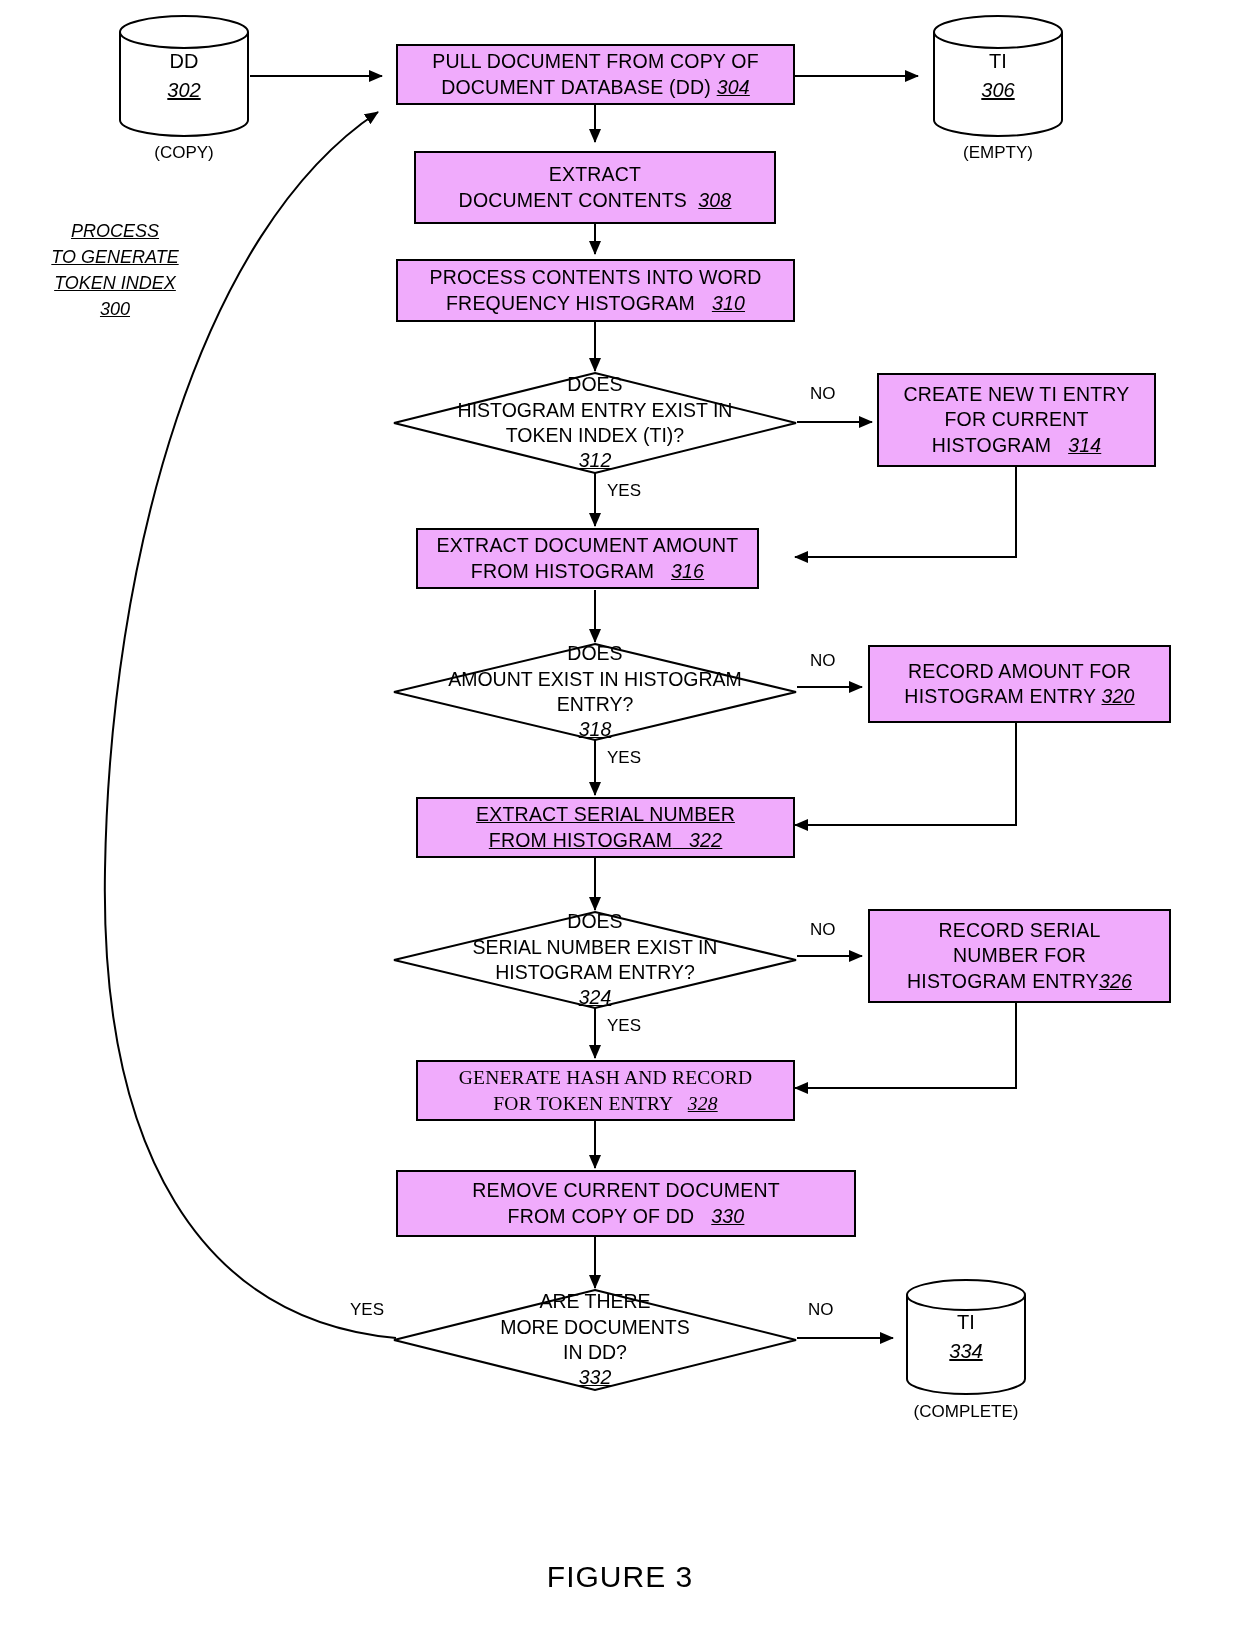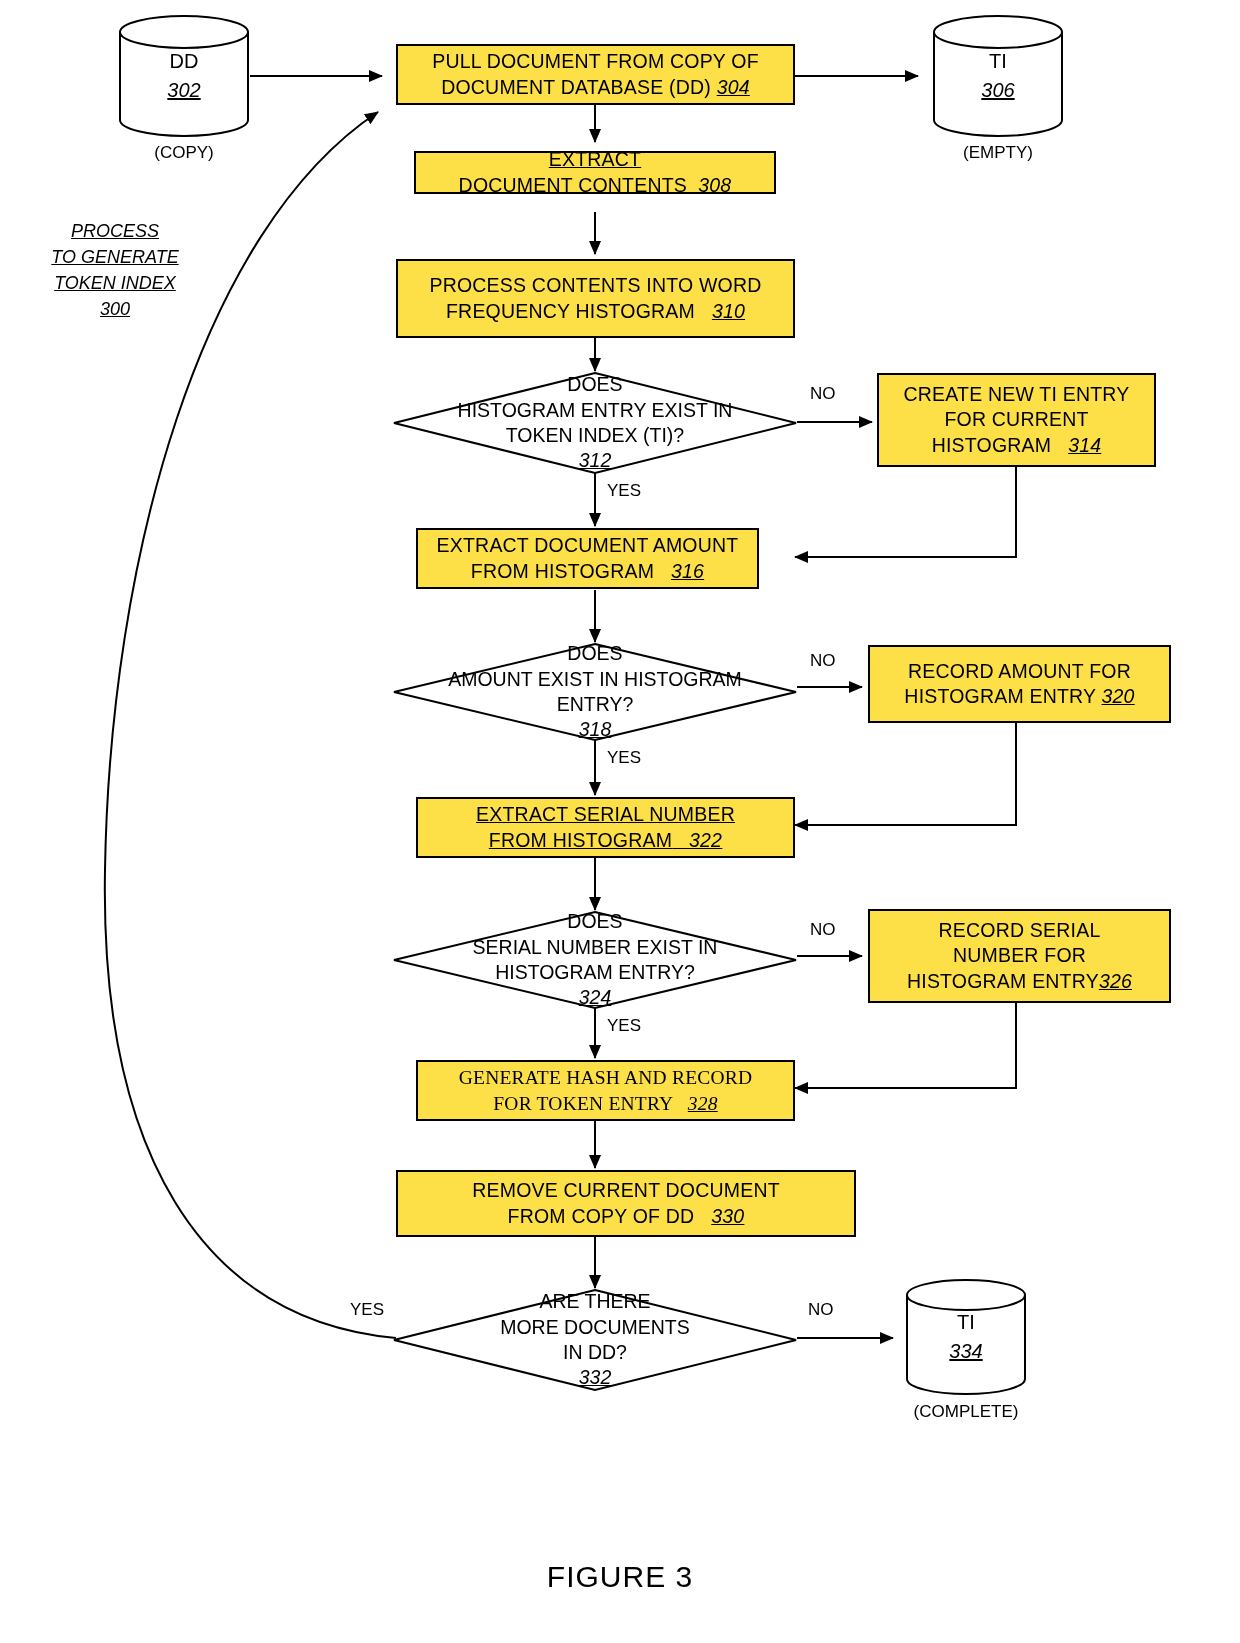--- a/index.html
+++ b/index.html
@@ -30,21 +30,21 @@
     position: absolute;
     box-sizing: border-box;
     display: flex;
     align-items: center;
     justify-content: center;
     text-align: center;
     line-height: 1.30;
   }
   .pbox {
     border: 2px solid #000;
-    background: #fde047;
+    background: #f0abfc;
     font-size: 19.5px;
     letter-spacing: 0.2px;
     padding: 2px 8px;
   }
   .pbox .txt { display: block; }
   .ref {
     font-style: italic;
     text-decoration: underline;
     font-weight: normal;
     white-space: nowrap;
@@ -200,31 +200,31 @@
   <div class="node pbox" style="left:396px; top:44px; width:399px; height:61px;">
     <div>
       <span class="txt">PULL DOCUMENT FROM COPY OF</span>
       <span class="txt">
         <span>DOCUMENT DATABASE (DD)</span>
         <span class="ref">304</span>
       </span>
     </div>
   </div>
 
-  <div class="node pbox" style="left:414px; top:151px; width:362px; height:43px;text-decoration:underline;">
+  <div class="node pbox" style="left:414px; top:151px; width:362px; height:73px;">
     <div>
       <span class="txt">EXTRACT</span>
       <span class="txt">
         <span>DOCUMENT CONTENTS</span>
         &nbsp;<span class="ref">308</span>
       </span>
     </div>
   </div>
 
-  <div class="node pbox" style="left:396px; top:259px; width:399px; height:79px;">
+  <div class="node pbox" style="left:396px; top:259px; width:399px; height:63px;">
     <div>
       <span class="txt">PROCESS CONTENTS INTO WORD</span>
       <span class="txt">
         <span>FREQUENCY HISTOGRAM</span>
         &nbsp;&nbsp;<span class="ref">310</span>
       </span>
     </div>
   </div>
 
   <div class="diamond-wrap" style="left:392px; top:371px; width:406px; height:104px;">

